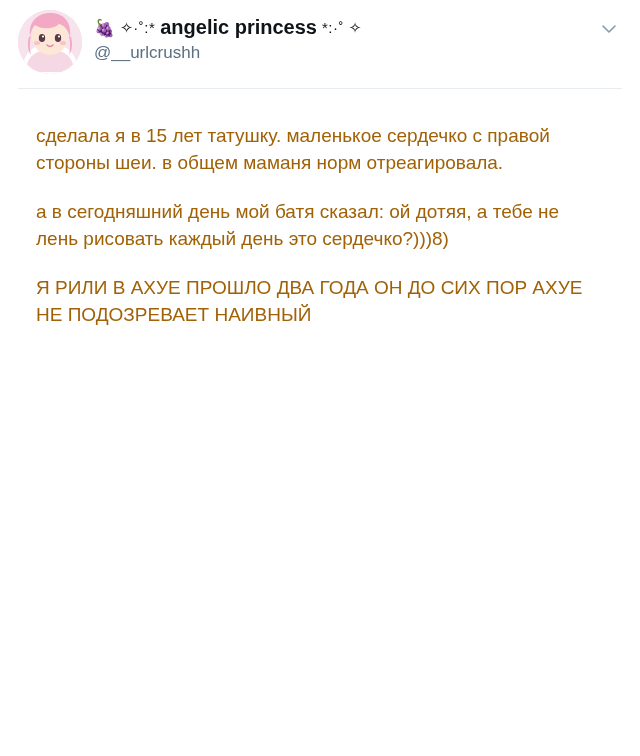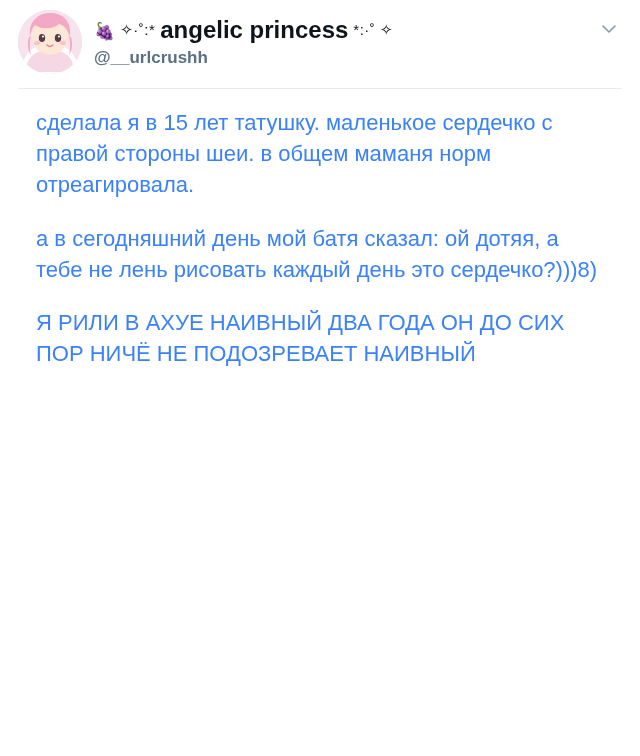--- a/index.html
+++ b/index.html
@@ -51,31 +51,30 @@
     line-height: 1;
     position: relative;
     top: 1px;
   }
   .deco {
     font-size: 15px;
     color: #0f1419;
     letter-spacing: 0.5px;
   }
   .display-name {
-    font-size: 24px;
+    font-size: 20px;
     font-weight: bold;
     color: #0f1419;
     white-space: nowrap;
   }
   .handle {
     font-size: 17px;
     color: #5b7083;
     margin-top: 4px;
     white-space: nowrap;
-    font-weight: bold;
   }
   .chevron {
     flex: 0 0 auto;
     width: 26px;
     height: 26px;
     display: flex;
     align-items: center;
     justify-content: center;
     color: #8899a6;
     padding-top: 6px;
@@ -83,24 +82,24 @@
   }
   .divider {
     height: 1px;
     background: #e6ecf0;
     margin: 6px 0 0 0;
   }
   .tweet-body {
     padding: 18px 18px 0 18px;
   }
   .para {
-    font-size: 22px;
+    font-size: 19px;
     line-height: 1.42;
-    color: #3b82f6;
-    margin: 0 0 22px 0;
+    color: #a16207;
+    margin: 16px 0 22px 0;
     word-wrap: break-word;
   }
   .para.caps {
     margin-bottom: 0;
   }
 </style>
 </head>
 <body>
 
 <div class="tweet">
@@ -142,16 +141,16 @@
       </svg>
     </div>
 
   </div>
 
   <div class="divider"></div>
 
   <div class="tweet-body">
     <p class="para">сделала я в 15 лет татушку. маленькое сердечко с правой стороны шеи. в общем маманя норм отреагировала.</p>
     <p class="para">а в сегодняшний день мой батя сказал: ой дотяя, а тебе не лень рисовать каждый день это сердечко?)))8)</p>
-    <p class="para caps">Я РИЛИ В АХУЕ НАИВНЫЙ ДВА ГОДА ОН ДО СИХ ПОР НИЧЁ НЕ ПОДОЗРЕВАЕТ НАИВНЫЙ</p>
+    <p class="para caps">Я РИЛИ В АХУЕ ПРОШЛО ДВА ГОДА ОН ДО СИХ ПОР АХУЕ НЕ ПОДОЗРЕВАЕТ НАИВНЫЙ</p>
   </div>
 
 </div>
 
 </body></html>

